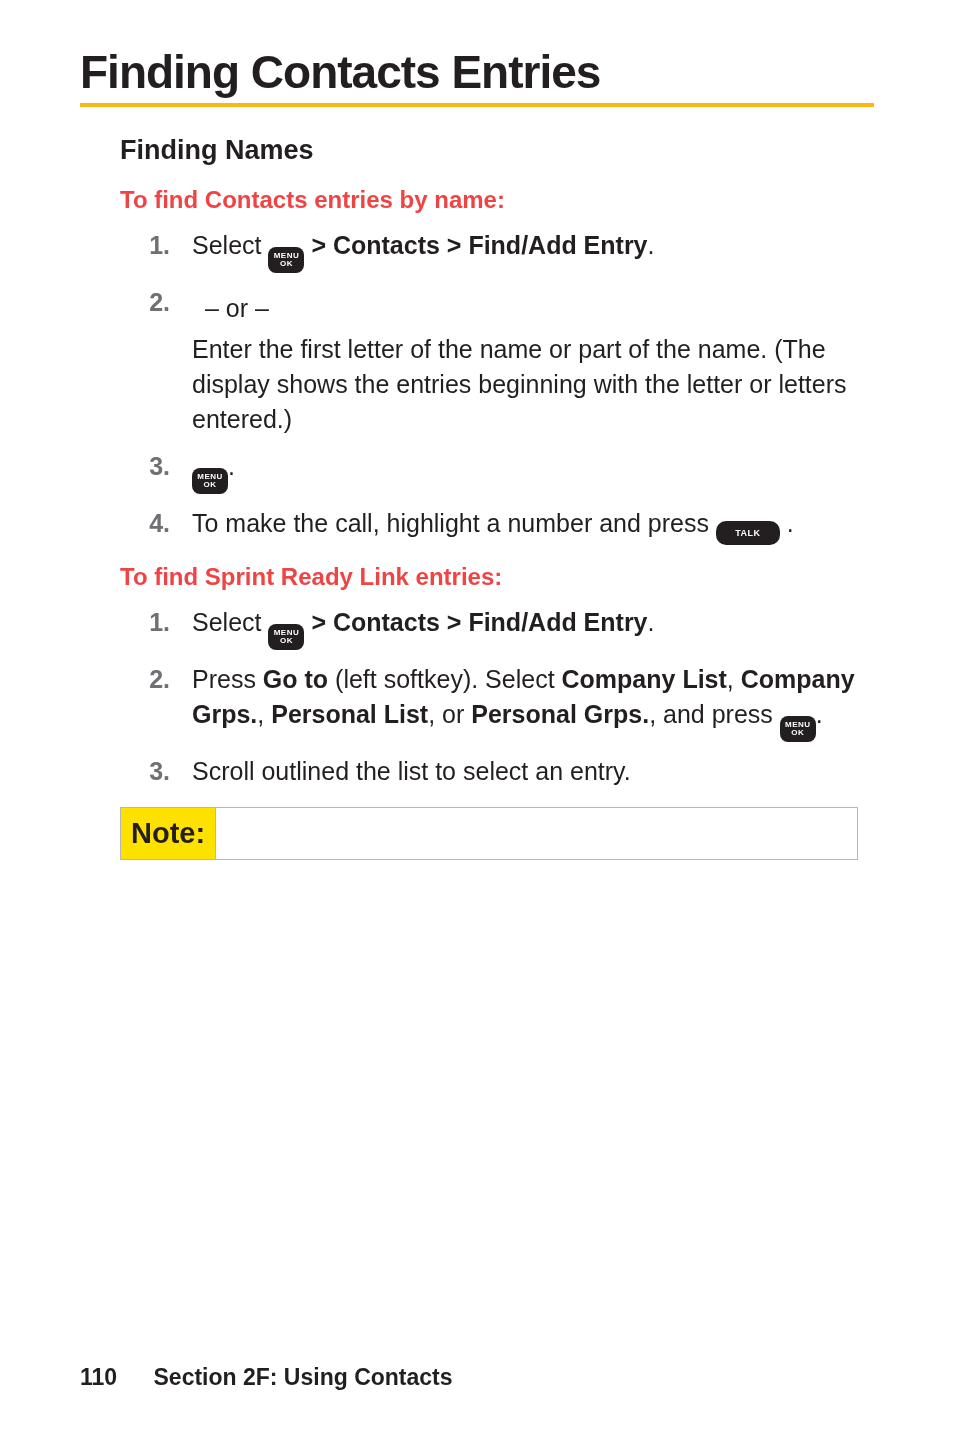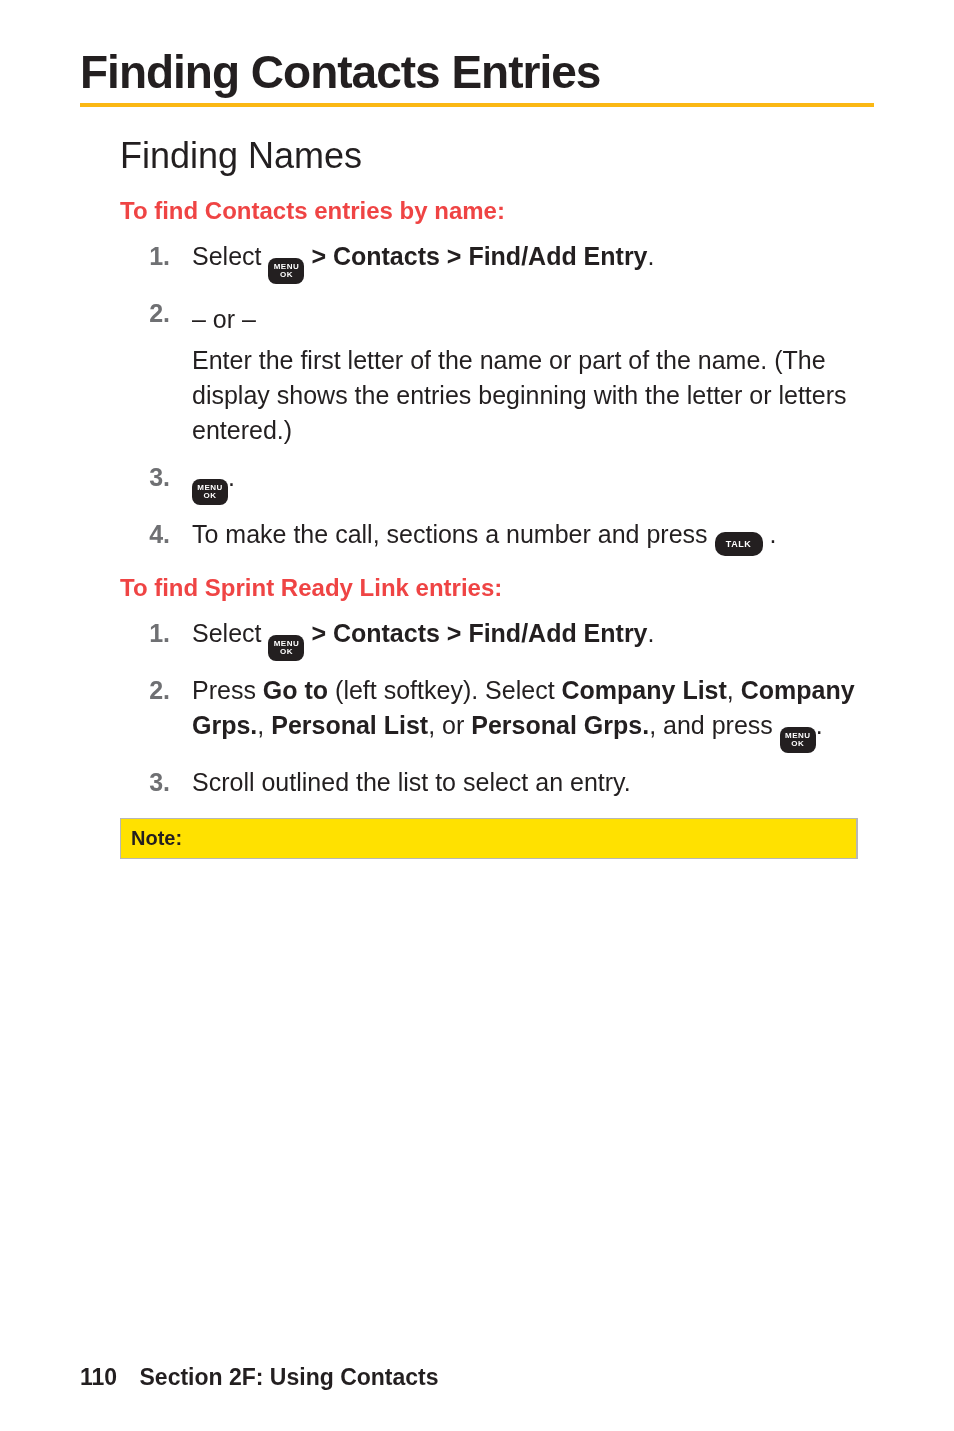--- a/index.html
+++ b/index.html
@@ -27,22 +27,22 @@
     background: #fbb814;
     margin: 0 0 28px 0;
   }
   .intro {
     font-size: 25px;
     line-height: 1.35;
     margin: 0 0 24px 40px;
     font-weight: 400;
   }
   h2.subhead {
-    font-size: 36px;
-    font-weight: 400;
+    font-size: 27px;
+    font-weight: 700;
     margin: 0 0 20px 40px;
   }
   .lead {
     font-size: 24px;
     font-weight: 700;
     color: #ef4444;
     margin: 0 0 14px 40px;
   }
   ol.steps {
     list-style: none;
@@ -64,21 +64,21 @@
     padding-right: 22px;
     box-sizing: border-box;
     font-weight: 700;
     color: #6f7073;
     margin-left: 40px;
   }
   .step-body {
     flex: 1 1 auto;
   }
   .step-body .or {
-    margin: 6px 0;
+    margin: 6px 13px;
   }
   .b { font-weight: 700; }
   .icon-menu {
     display: inline-flex;
     align-items: center;
     justify-content: center;
     vertical-align: -4px;
     width: 36px;
     height: 24px;
     background: #231f20;
@@ -90,36 +90,35 @@
     flex-direction: column;
     padding: 1px 0;
   }
   .icon-menu .t1 { letter-spacing: 0.5px; }
   .icon-menu .t2 { letter-spacing: 0.5px; }
   .icon-talk {
     display: inline-flex;
     align-items: center;
     justify-content: center;
     vertical-align: -4px;
-    width: 48px;
+    width: 64px;
     height: 24px;
     background: #231f20;
     border-radius: 10px;
     color: #fff;
     font-size: 9px;
     font-weight: 700;
     letter-spacing: 0.5px;
   }
   .note-box {
     display: flex;
     border: 1px solid #b7b7b7;
     margin: 4px 16px 0 40px;
-    font-size: 20px;
+    font-size: 29px;
     line-height: 1.35;
-    flex-direction: column;
   }
   .note-label {
     background: #ffe100;
     font-weight: 700;
     padding: 6px 10px;
     border-right: 1px solid #b7b7b7;
     flex: 0 0 auto;
   }
   .note-body {
     background: #efefef;
@@ -127,21 +126,21 @@
     flex: 1 1 auto;
   }
   .footer {
     position: absolute;
     bottom: 40px;
     left: 80px;
     font-size: 23px;
   }
   .footer .pg {
     font-weight: 700;
-    margin-right: 16px;
+    margin-right: 30px;
   }
   .footer .sec {
     font-weight: 700;
   }
 </style>
 </head>
 <body>
 
 <div class="page">
 
@@ -175,21 +174,21 @@
       <span class="step-body">
         <span class="icon-menu">
             <span class="t1">MENU</span>
             <span class="t2">OK</span>
           </span><span>.</span>
       </span>
     </li>
     <li>
       <span class="step-num">4.</span>
       <span class="step-body">
-        <span>To make the call, sections a number and press </span><span class="icon-talk">TALK</span><span> .</span>
+        <span>To make the call, highlight a number and press </span><span class="icon-talk">TALK</span><span> .</span>
       </span>
     </li>
   </ol>
 
   <p class="lead">To find Sprint Ready Link entries:</p>
 
   <ol class="steps">
     <li>
       <span class="step-num">1.</span>
       <span class="step-body">

